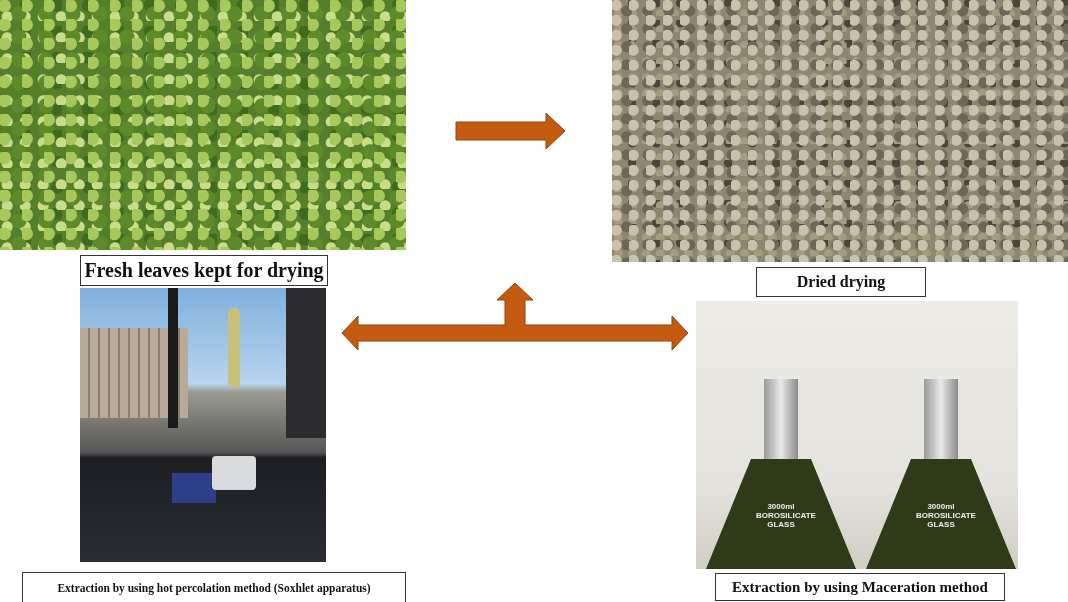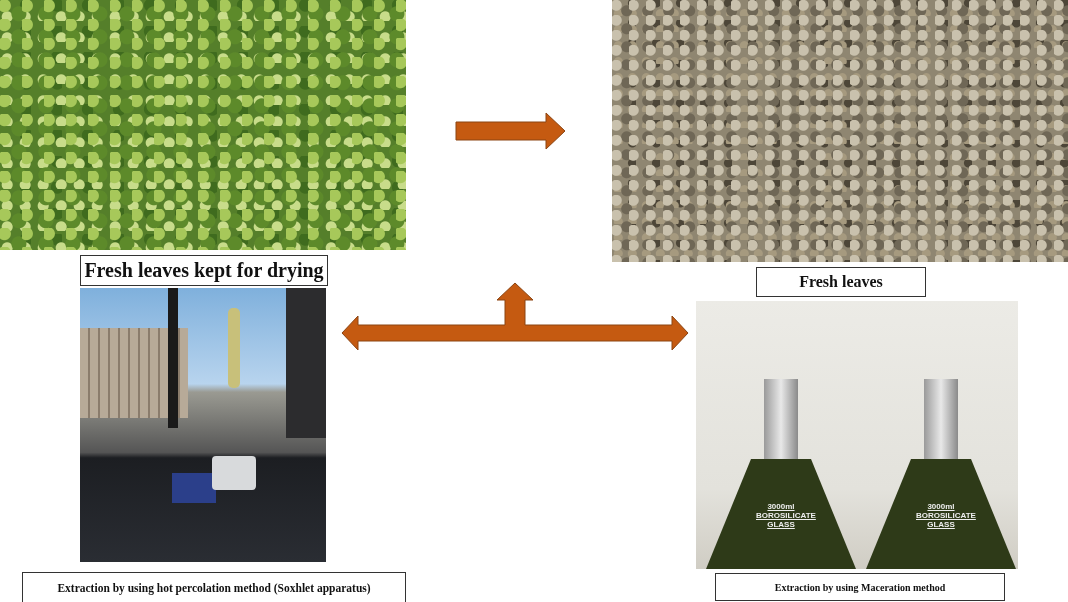--- a/index.html
+++ b/index.html
@@ -26,30 +26,30 @@
   .soxhlet .frame-r { position:absolute; right:0; top:0; width:40px; height:150px; background:#2c2c2e; }
   .soxhlet .frame-l { position:absolute; left:88px; top:0; width:10px; height:140px; background:#1a1a1a; }
   .soxhlet .building { position:absolute; left:0; top:40px; width:108px; height:90px; background:repeating-linear-gradient(90deg,#b7aa98 0 8px,#8a7c6c 8px 10px); }
   .soxhlet .column { position:absolute; left:148px; top:20px; width:12px; height:80px; background:#c8c07a; border-radius:5px; }
   .soxhlet .mantle { position:absolute; left:132px; top:168px; width:44px; height:34px; background:#d8dadc; border-radius:4px; }
   .soxhlet .stand { position:absolute; left:92px; top:185px; width:44px; height:30px; background:#2b3f8a; }
   .maceration { background:linear-gradient(#ecebe6 0%, #e3e2dc 70%, #d0cdc4 100%); }
   .flask { position:absolute; bottom:0; }
   .flask .body { position:absolute; bottom:0; width:150px; height:110px; background:#2e3a18; clip-path:polygon(30% 0,70% 0,100% 100%,0 100%); }
   .flask .neck { position:absolute; bottom:100px; left:58px; width:34px; height:90px; background:linear-gradient(90deg,#9a9a9a,#e8e8e8,#8a8a8a); }
-  .flask .label { position:absolute; bottom:40px; left:50px; color:#eee; font:bold 8px "Liberation Sans",sans-serif; text-align:center; width:50px;text-decoration:underline; }
+  .flask .label { position:absolute; bottom:40px; left:50px; color:#eee; font:bold 8px "Liberation Sans",sans-serif; text-align:center; width:50px; }
 </style>
 </head>
 <body>
 
 <div class="photo fresh" style="left:0;top:0;width:406px;height:250px;"></div>
 <div class="caption" style="left:80px;top:255px;width:248px;height:31px;font-size:20px;">Fresh leaves kept for drying</div>
 
 <div class="photo dried" style="left:612px;top:0;width:456px;height:262px;"></div>
-<div class="caption" style="left:756px;top:267px;width:170px;height:30px;font-size:16px;">Fresh leaves</div>
+<div class="caption" style="left:756px;top:267px;width:170px;height:30px;font-size:16px;">Dried drying</div>
 
 <div class="photo soxhlet" style="left:80px;top:288px;width:246px;height:274px;">
   <div class="building"></div>
   <div class="frame-l"></div>
   <div class="frame-r"></div>
   <div class="column"></div>
   <div class="stand"></div>
   <div class="mantle"></div>
 </div>
 <div class="caption" style="left:22px;top:572px;width:384px;height:32px;font-size:11.5px;">Extraction by using hot percolation method (Soxhlet apparatus)</div>
@@ -59,20 +59,20 @@
     <div class="neck"></div>
     <div class="body"></div>
     <div class="label"><span>3000ml</span><br><span>BOROSILICATE GLASS</span></div>
   </div>
   <div class="flask" style="left:170px;width:150px;height:268px;">
     <div class="neck"></div>
     <div class="body"></div>
     <div class="label"><span>3000ml</span><br><span>BOROSILICATE GLASS</span></div>
   </div>
 </div>
-<div class="caption" style="left:715px;top:573px;width:290px;height:28px;font-size:10px;">Extraction by using Maceration method</div>
+<div class="caption" style="left:715px;top:573px;width:290px;height:28px;font-size:15px;">Extraction by using Maceration method</div>
 
 <svg width="1068" height="602">
 
   <polygon points="456,122 546,122 546,113 565,131 546,149 546,140 456,140" fill="#c55a11" stroke="#8b4513" stroke-width="1"></polygon>
 
   <polygon points="342,333 358,316 358,325 505,325 505,300 497,300 515,283 533,300 525,300 525,325 672,325 672,316 688,333 672,350 672,341 358,341 358,350" fill="#c55a11" stroke="#8b4513" stroke-width="1"></polygon>
 </svg>
 
 </body></html>

